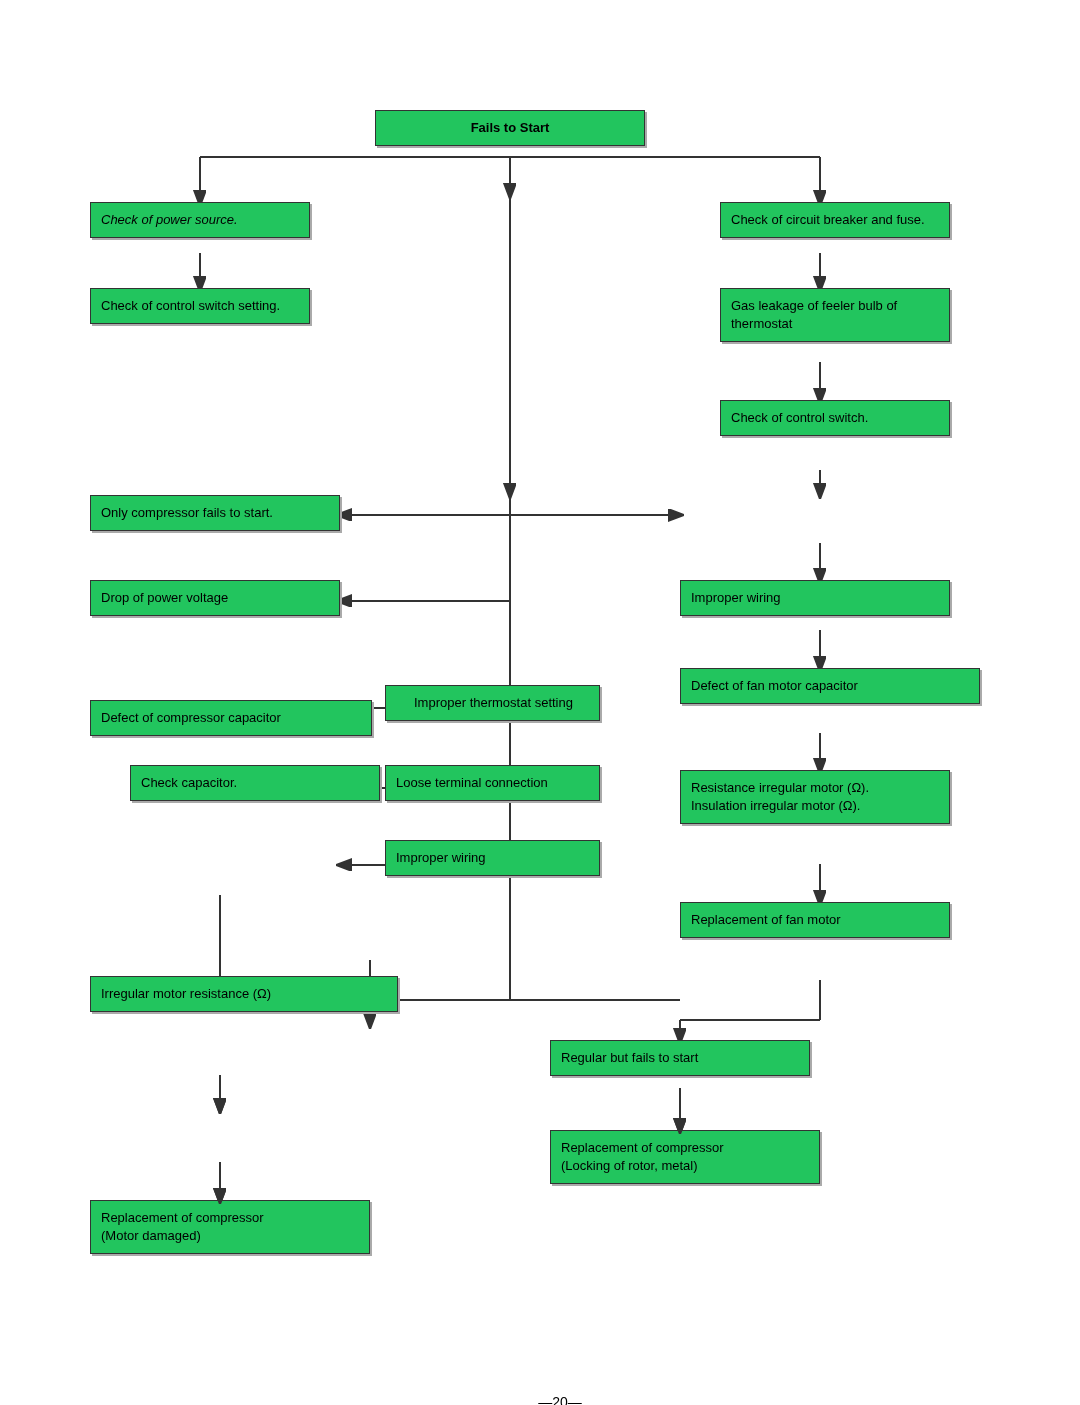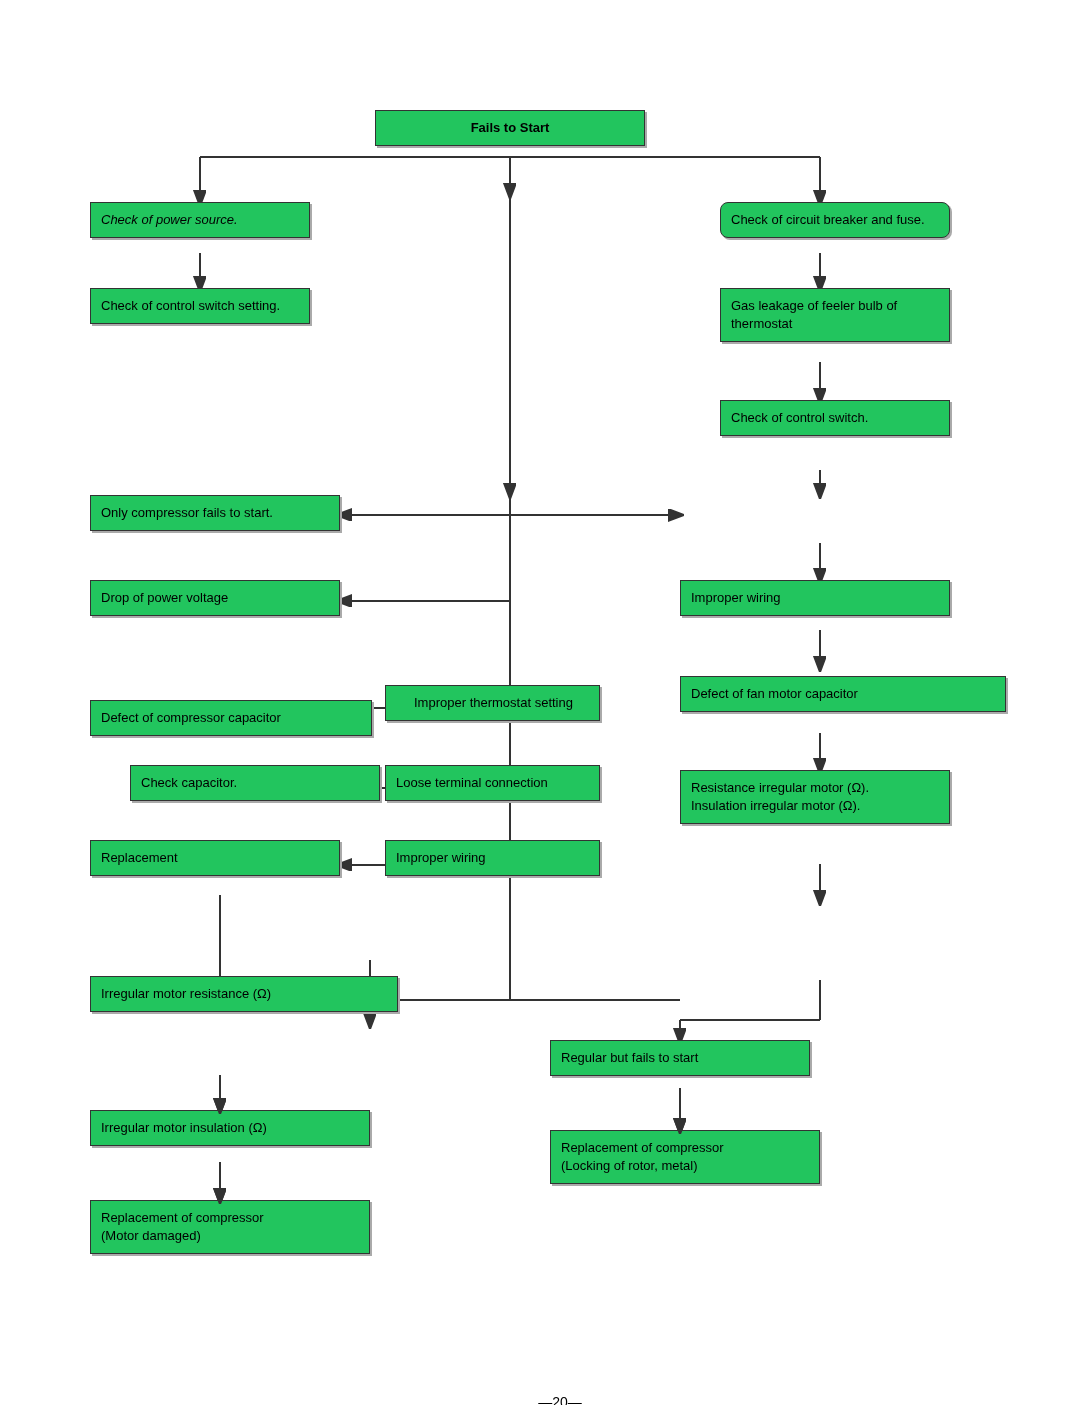--- a/index.html
+++ b/index.html
@@ -140,21 +140,21 @@
     </div>
 
     <div class="box" style="left:70px; top:162px; width:220px;font-style:italic;">
       <span>Check of power source.</span>
     </div>
 
     <div class="box" style="left:70px; top:248px; width:220px;">
       <span>Check of control switch setting.</span>
     </div>
 
-    <div class="box" style="left:700px; top:162px; width:230px;border-radius:8px;">
+    <div class="box" style="left:700px; top:162px; width:230px;">
       <span>Check of circuit breaker and fuse.</span>
     </div>
 
     <div class="box" style="left:700px; top:248px; width:230px;">
       <span>Gas leakage of feeler bulb of thermostat</span>
     </div>
 
     <div class="box" style="left:700px; top:360px; width:230px;">
       <span>Check of control switch.</span>
     </div>
@@ -168,57 +168,54 @@
     </div>
 
     <div class="box" style="left:70px; top:660px; width:282px;">
       <span>Defect of compressor capacitor</span>
     </div>
 
     <div class="box" style="left:70px; top:725px; width:250px;margin-left:40px;">
       <span>Check capacitor.</span>
     </div>
 
-    <div class="box" style="left:70px; top:800px; width:250px;">
-      <span>Replacement</span>
-    </div>
 
     <div class="box" style="left:365px; top:645px; width:215px;padding-left:28px;">
       <span>Improper thermostat setting</span>
     </div>
 
     <div class="box" style="left:365px; top:725px; width:215px;">
       <span>Loose terminal connection</span>
     </div>
 
     <div class="box" style="left:365px; top:800px; width:215px;">
       <span>Improper wiring</span>
     </div>
 
 
     <div class="box" style="left:660px; top:540px; width:270px;">
       <span>Improper wiring</span>
     </div>
 
-    <div class="box" style="left:660px; top:628px; width:326px;margin-top:8px;">
+    <div class="box" style="left:660px; top:628px; width:300px;">
       <span>Defect of fan motor capacitor</span>
     </div>
 
     <div class="box" style="left:660px; top:730px; width:270px;">
       <span>Resistance irregular motor (Ω).<br>Insulation irregular motor (Ω).</span>
     </div>
 
+    <div class="box" style="left:660px; top:862px; width:270px;">
+      <span>Replacement of fan motor</span>
+    </div>
 
     <div class="box" style="left:70px; top:936px; width:308px;">
       <span>Irregular motor resistance (Ω)</span>
     </div>
 
-    <div class="box" style="left:70px; top:1070px; width:280px;">
-      <span>Irregular motor insulation (Ω)</span>
-    </div>
 
     <div class="box" style="left:70px; top:1160px; width:280px;">
       <span>Replacement of compressor<br>(Motor damaged)</span>
     </div>
 
     <div class="box" style="left:530px; top:1000px; width:260px;">
       <span>Regular but fails to start</span>
     </div>
 
     <div class="box" style="left:530px; top:1090px; width:270px;">

